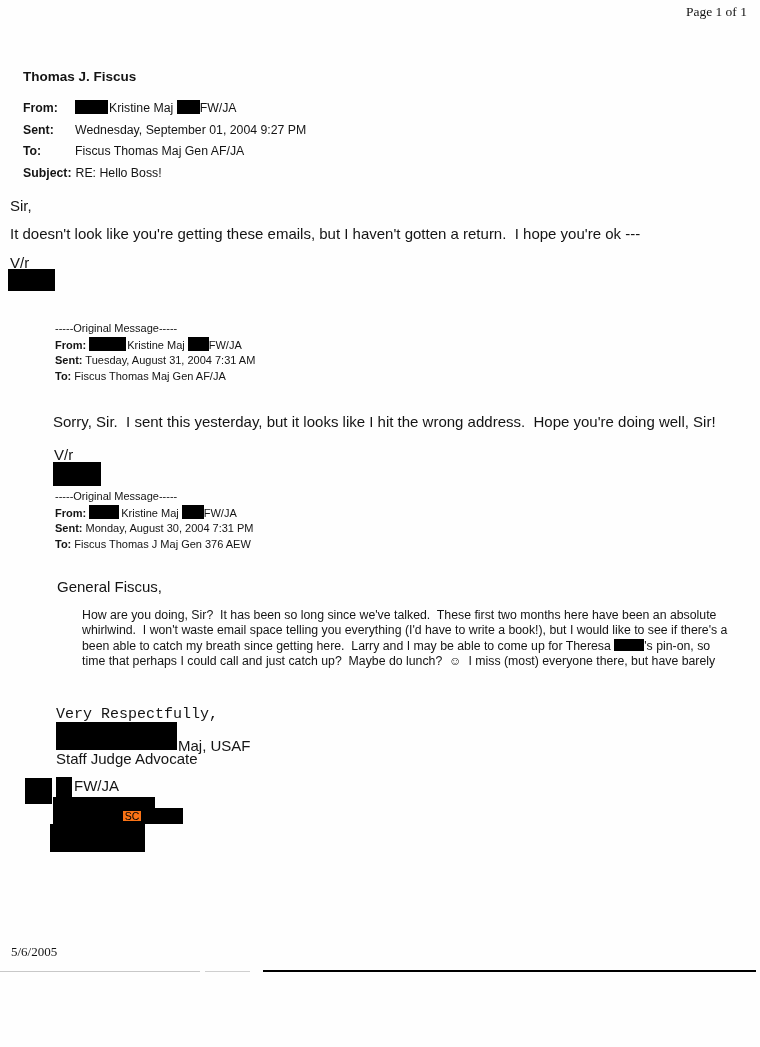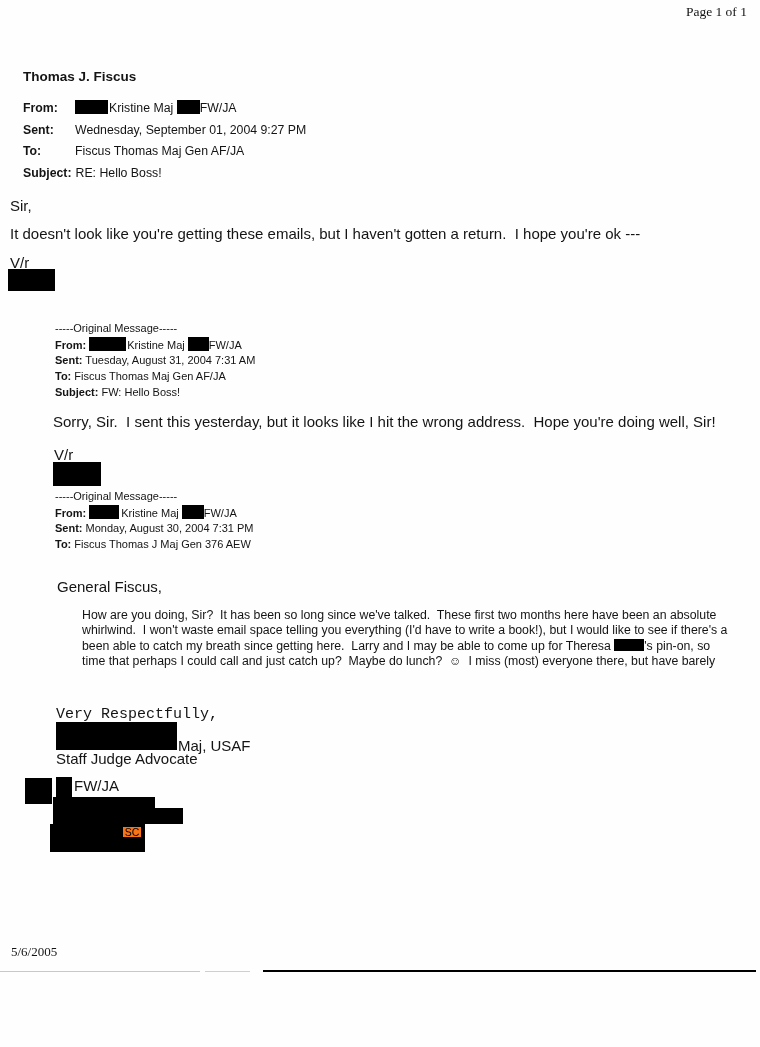--- a/index.html
+++ b/index.html
@@ -21,21 +21,21 @@
   .ri{height:14px;vertical-align:-2px;}
   .body-txt{font-size:15px;line-height:15px;}
   
   .msgblk{font-size:11px;line-height:15.7px;}
   .msgblk .lbl{font-weight:bold;}
   .para{font-size:12.3px;line-height:15.4px;width:700px;margin-left:26px;}
   .para div{white-space:pre;}
   .sc-box{
     left:121px;top:809px;width:22px;height:14px;background:#f97316;border:2px solid #000;
     box-sizing:border-box;display:flex;align-items:center;justify-content:center;
-    font-size:10.5px;z-index:2;color:#000;margin-top:16px;
+    font-size:10.5px;z-index:2;color:#000;
   }
   .scanline{background:#000;}
   .footer-date{left:11px;top:944px;font-size:13px;}
 </style>
 </head>
 <body>
 
 <div class="page">
 
   <div class="abs pagenum serif t">Page 1 of 1</div>
@@ -64,21 +64,20 @@
   <div class="abs body-txt t" style="left:10px;top:198px;">Sir,</div>
   <div class="abs body-txt t" style="left:10px;top:226px;">It doesn't look like you're getting these emails, but I haven't gotten a return.  I hope you're ok ---</div>
   <div class="abs body-txt t" style="left:10px;top:255px;">V/r</div>
   <div class="abs redact" style="left:8px;top:269px;width:47px;height:22px;"></div>
 
   <div class="abs msgblk" style="left:55px;top:321px;">
     <div class="t">-----Original Message-----</div>
     <div><span class="lbl t">From:</span><span> </span><span class="redact ri" style="width:37px;margin-right:1px;"></span><span class="t">Kristine Maj</span><span> </span><span class="redact ri" style="width:21px;"></span><span class="t">FW/JA</span></div>
     <div><span class="lbl t">Sent:</span><span> </span><span class="t">Tuesday, August 31, 2004 7:31 AM</span></div>
     <div><span class="lbl t">To:</span><span> </span><span class="t">Fiscus Thomas Maj Gen AF/JA</span></div>
-    <div><span class="lbl t">Subject:</span><span> </span><span class="t">FW: Hello Boss!</span></div>
   </div>
 
   <div class="abs body-txt t" style="left:53px;top:414px;">Sorry, Sir.  I sent this yesterday, but it looks like I hit the wrong address.  Hope you're doing well, Sir!</div>
   <div class="abs body-txt t" style="left:54px;top:447px;">V/r</div>
   <div class="abs redact" style="left:53px;top:462px;width:48px;height:24px;"></div>
 
   <div class="abs msgblk" style="left:55px;top:489px;">
     <div class="t">-----Original Message-----</div>
     <div><span class="lbl t">From:</span><span> </span><span class="redact ri" style="width:30px;margin-right:2px;"></span><span class="t">Kristine Maj</span><span> </span><span class="redact ri" style="width:22px;"></span><span class="t">FW/JA</span></div>
     <div><span class="lbl t">Sent:</span><span> </span><span class="t">Monday, August 30, 2004 7:31 PM</span></div>

